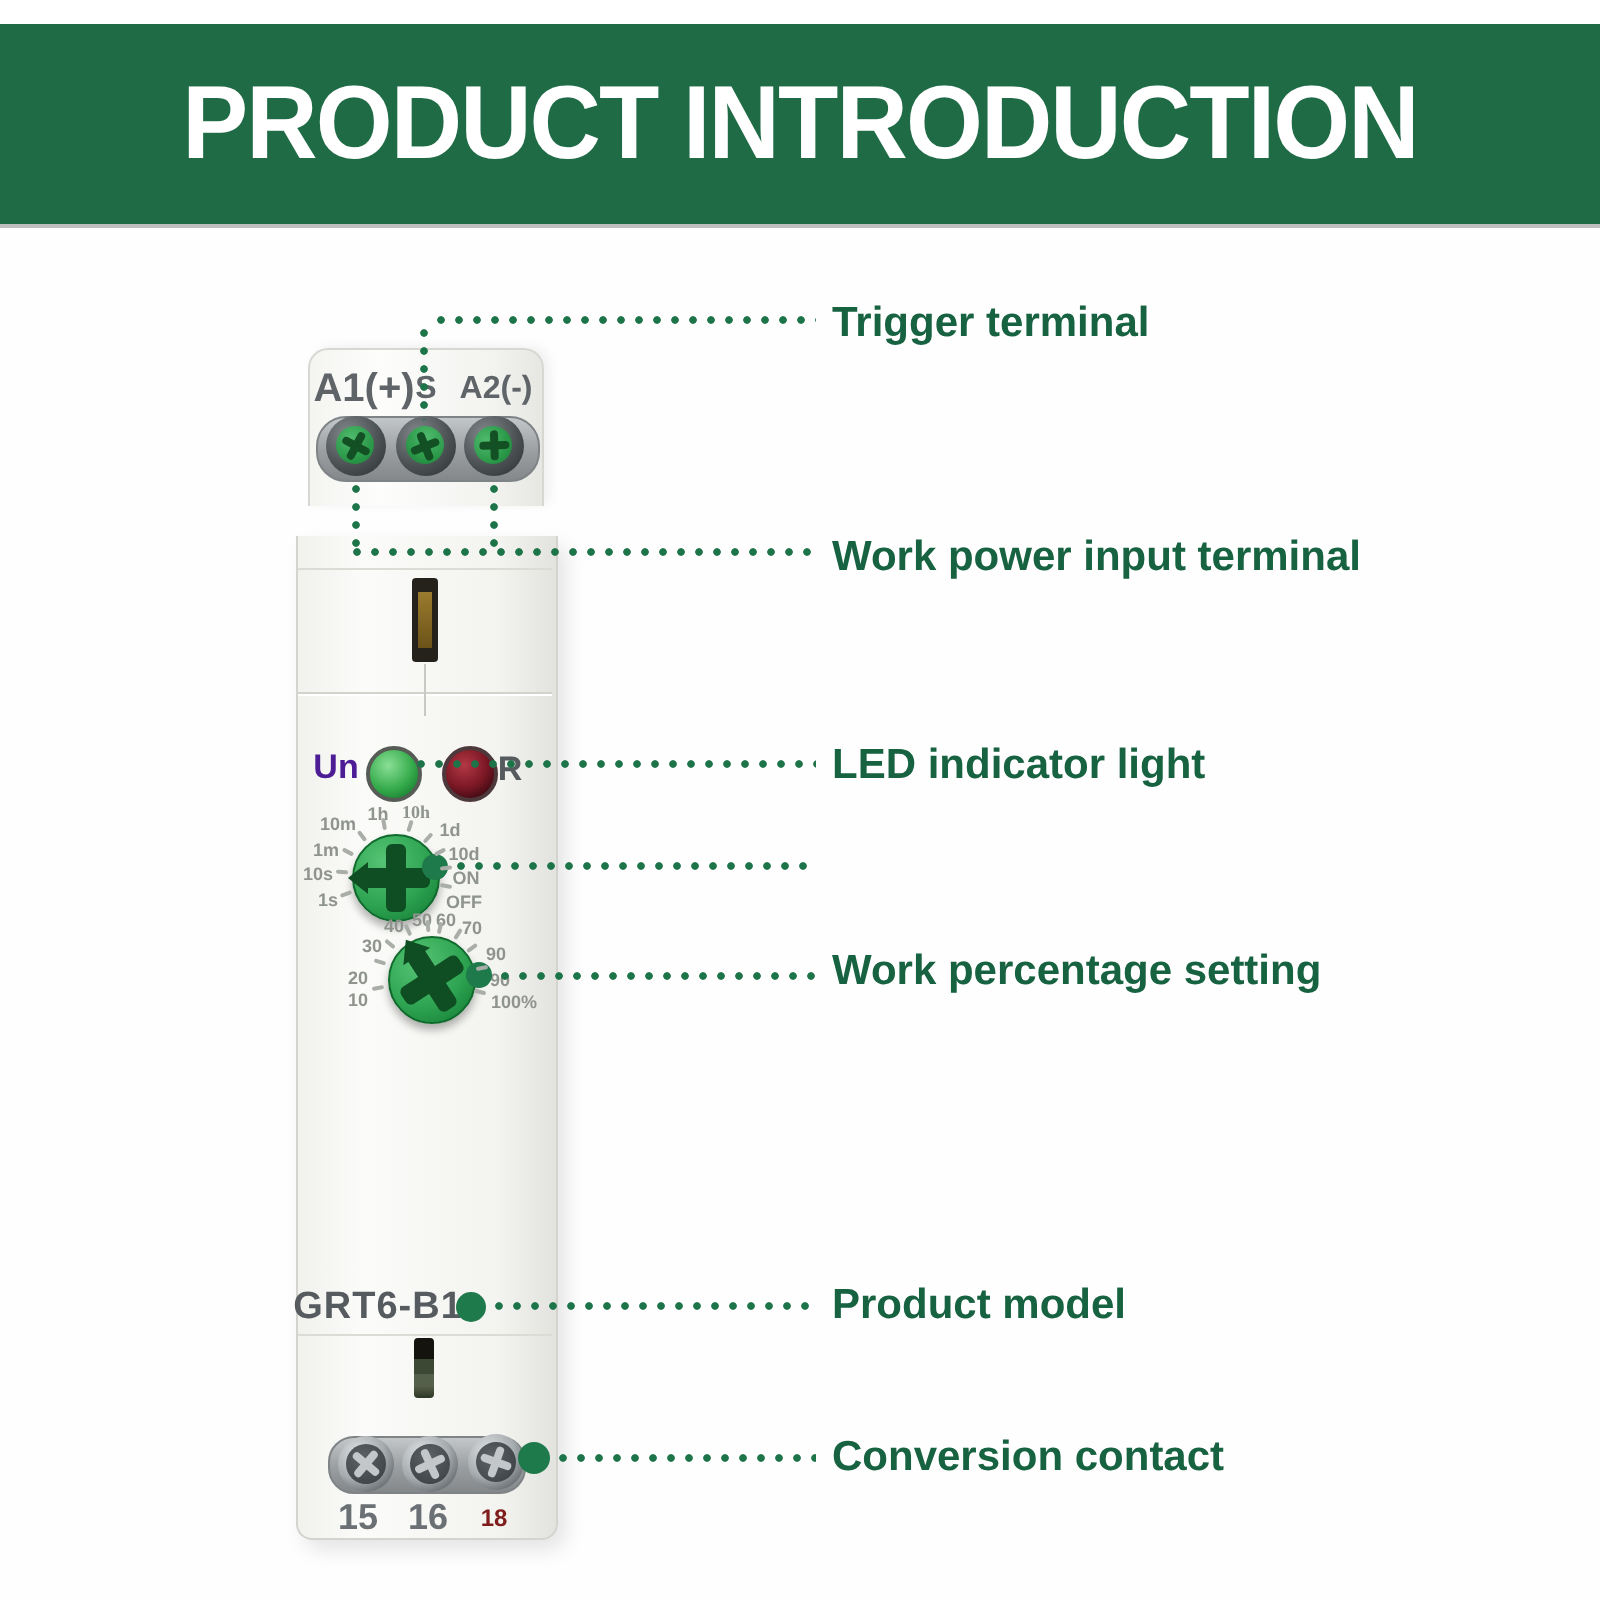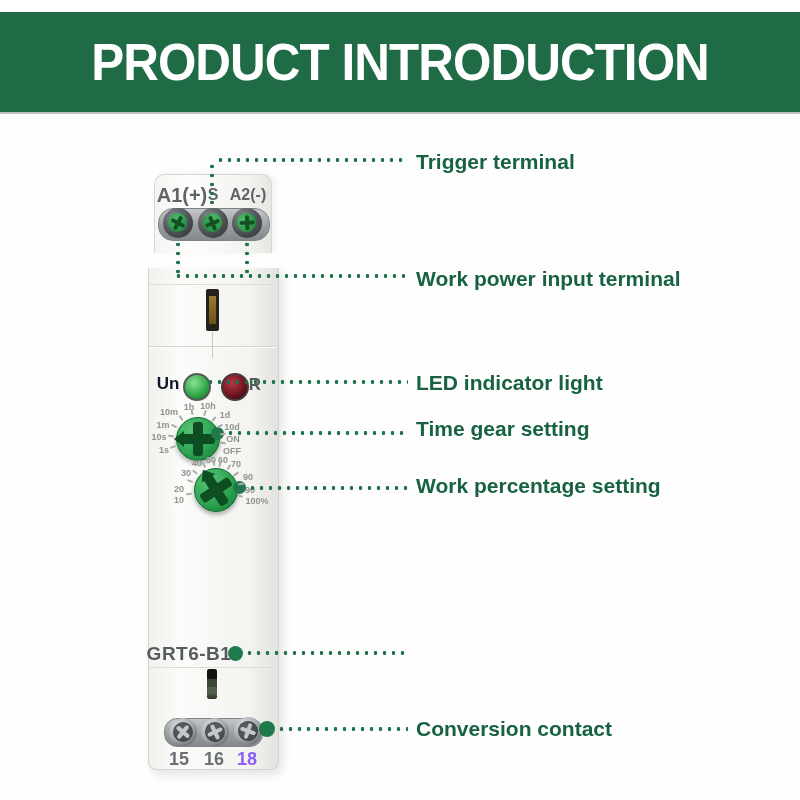--- a/index.html
+++ b/index.html
@@ -112,27 +112,27 @@
     </div>
   <div class="abs screw screw-top" style="left:232px;top:196px;">
       <div class="screw-core-g" style="transform:rotate(-30deg);"></div>
     </div>
 
   <div class="abs slot-top">
       <div class="slot-top-inner"></div>
     </div>
   <div class="abs" style="left:212px;top:320px;width:1px;height:26px;background:#c9c9c3;"></div>
 
-  <span class="abs devtxt" style="left:168px;top:372px;font-size:17px;color:#0f172a;">Un</span>
+  <span class="abs devtxt" style="left:168px;top:372px;font-size:17px;color:#4c1d95;">Un</span>
   <div class="abs led led-green" style="left:183px;top:361px;"></div>
   <div class="abs led led-red" style="left:221px;top:361px;"></div>
   <span class="abs devtxt" style="left:255px;top:373px;font-size:17px;color:#565b5e;">R</span>
 
   <span class="abs dlabel" style="left:189px;top:395px;">1h</span>
-  <span class="abs dlabel" style="left:208px;top:394px;">10h</span>
+  <span class="abs dlabel" style="left:208px;top:394px;font-family:Liberation Serif, serif;">10h</span>
   <span class="abs dlabel" style="left:169px;top:400px;">10m</span>
   <span class="abs dlabel" style="left:225px;top:403px;">1d</span>
   <span class="abs dlabel" style="left:163px;top:413px;">1m</span>
   <span class="abs dlabel" style="left:232px;top:415px;">10d</span>
   <span class="abs dlabel" style="left:159px;top:425px;">10s</span>
   <span class="abs dlabel" style="left:233px;top:427px;">ON</span>
   <span class="abs dlabel" style="left:164px;top:438px;">1s</span>
   <span class="abs dlabel" style="left:232px;top:439px;">OFF</span>
 
   <div class="abs knob" style="left:176px;top:405px;">
@@ -170,44 +170,44 @@
       <div class="screw-core-s"></div>
     </div>
   <div class="abs screw screw-bot" style="left:201px;top:706px;">
       <div class="screw-core-s" style="transform:rotate(25deg);"></div>
     </div>
   <div class="abs screw screw-bot" style="left:234px;top:705px;">
       <div class="screw-core-s" style="transform:rotate(-20deg);"></div>
     </div>
   <span class="abs devtxt" style="left:179px;top:747px;font-size:18px;color:#6b7074;">15</span>
   <span class="abs devtxt" style="left:214px;top:747px;font-size:18px;color:#6b7074;">16</span>
-  <span class="abs devtxt" style="left:247px;top:747px;font-size:18px;color:#8b5cf6;">18</span>
+  <span class="abs devtxt" style="left:247px;top:747px;font-size:12px;color:#7f1d1d;">18</span>
 
   <div class="abs dv" style="left:210px;top:150px;height:48px;"></div>
   <div class="abs dh" style="left:216px;top:146px;width:192px;"></div>
   <span class="abs callout" style="top:150px;">Trigger terminal</span>
 
   <div class="abs dv" style="left:176px;top:228px;height:36px;"></div>
   <div class="abs dv" style="left:245px;top:228px;height:36px;"></div>
   <div class="abs dh" style="left:174px;top:262px;width:234px;"></div>
   <span class="abs callout" style="top:267px;">Work power input terminal</span>
 
   <div class="abs dh" style="left:206px;top:368px;width:202px;"></div>
   <span class="abs callout" style="top:371px;">LED indicator light</span>
 
   <div class="abs gdot" style="left:211px;top:415px;width:13px;height:13px;"></div>
   <div class="abs dh" style="left:226px;top:419px;width:182px;"></div>
-  <span class="abs callout" style="top:417px;">Time gear setting</span>
 
   <div class="abs gdot" style="left:233px;top:469px;width:13px;height:13px;"></div>
   <div class="abs dh" style="left:248px;top:474px;width:160px;"></div>
   <span class="abs callout" style="top:474px;">Work percentage setting</span>
 
   <div class="abs gdot" style="left:228px;top:634px;width:15px;height:15px;"></div>
   <div class="abs dh" style="left:245px;top:639px;width:163px;"></div>
+  <span class="abs callout" style="top:641px;">Product model</span>
 
   <div class="abs gdot" style="left:259px;top:709px;width:16px;height:16px;"></div>
   <div class="abs dh" style="left:277px;top:715px;width:131px;"></div>
   <span class="abs callout" style="top:717px;">Conversion contact</span>
 
 <div class="tick" style="left: 189.485px; top: 399.395px; transform: rotate(-100deg);"></div>
     <div class="tick" style="left: 202.034px; top: 400.273px; transform: rotate(-72deg);"></div>
     <div class="tick" style="left: 177.993px; top: 404.512px; transform: rotate(-128deg);"></div>
     <div class="tick" style="left: 211.397px; top: 405.678px; transform: rotate(-48deg);"></div>
     <div class="tick" style="left: 171.043px; top: 412.794px; transform: rotate(-152deg);"></div>

